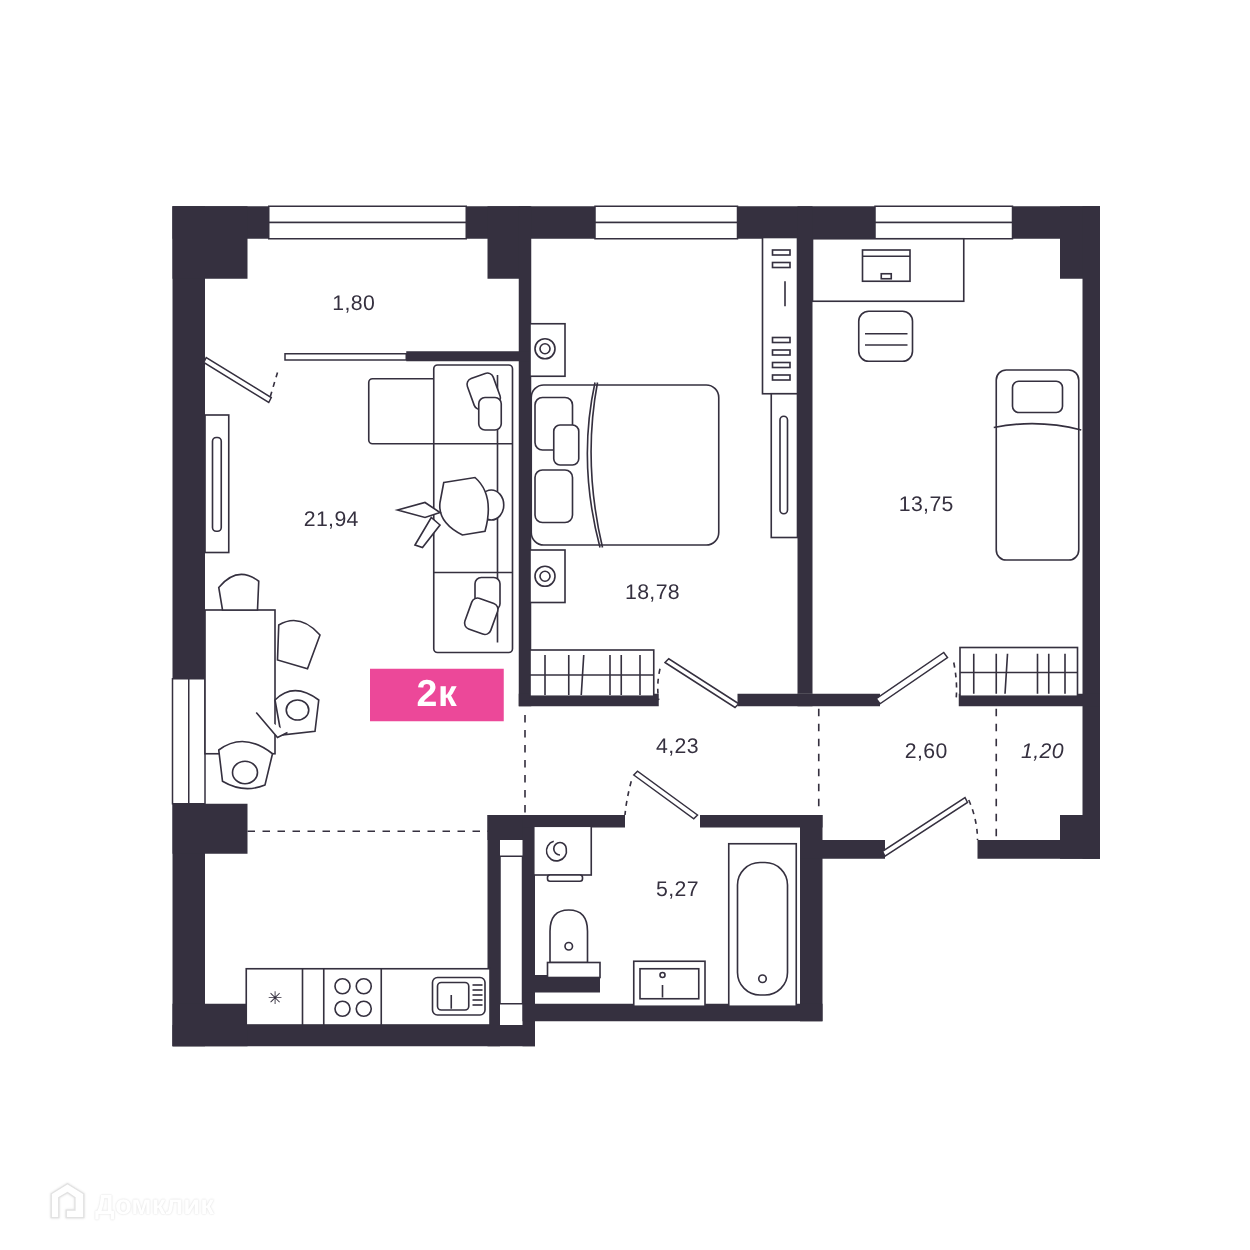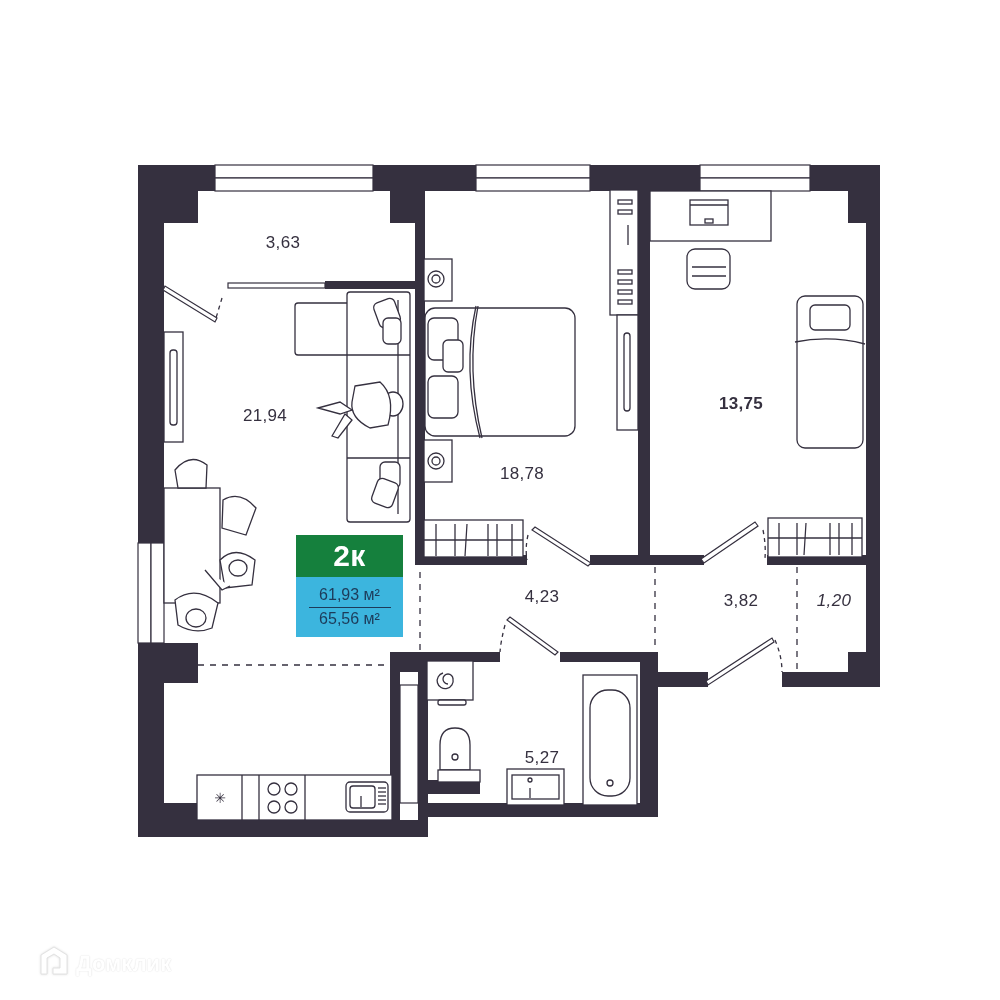--- a/index.html
+++ b/index.html
@@ -6,21 +6,21 @@
   body { width: 1000px; height: 1000px; position: relative; overflow: hidden; font-family: "Liberation Sans", sans-serif; }
   #plan { position: absolute; left: 0; top: 0; width: 1000px; height: 1000px; }
   .wall { fill: #35303f; }
   .win { fill: #ffffff; stroke: #35303f; stroke-width: 1.2; }
   .ln { fill: none; stroke: #35303f; stroke-width: 1.3; }
   .lnw { fill: #ffffff; stroke: #35303f; stroke-width: 1.3; }
   .dash { fill: none; stroke: #35303f; stroke-width: 1.3; stroke-dasharray: 6 6; }
   .door { fill: #ffffff; stroke: #35303f; stroke-width: 1.2; }
   .area { position: absolute; font-size: 17px; color: #35303f; transform: translate(-50%, -50%); white-space: nowrap; letter-spacing: 0.3px; }
   .badge { position: absolute; left: 296px; top: 535px; width: 107px; }
-  .badge-top { background: #15803d; height: 42px; color: #ffffff; font-weight: bold; font-size: 30px; display: flex; align-items: center; justify-content: center; letter-spacing: 0.5px; }
+  .badge-top { background: #ec4899; height: 42px; color: #ffffff; font-weight: bold; font-size: 30px; display: flex; align-items: center; justify-content: center; letter-spacing: 0.5px; }
   .badge-bot { background: #3cb5de; height: 60px; display: flex; flex-direction: column; align-items: center; justify-content: center; color: #1d3b5a; font-size: 16px; line-height: 1.1; }
   .badge-bot .sep { width: 82px; height: 1px; background: #1d3b5a; margin: 3px 0 2px; }
   .logo { position: absolute; left: 38px; top: 944px; display: flex; align-items: center; gap: 6px; color: #ffffff; font-weight: bold; font-size: 22px; text-shadow: 0 0 2px #e8e8e8, 0 0 1px #dcdcdc; }
   .logo svg { filter: drop-shadow(0 0 1px #dcdcdc); }
 </style>
 </head>
 <body>
 
 <svg id="plan" viewBox="0 0 1000 1000" xmlns="http://www.w3.org/2000/svg">
 
@@ -236,36 +236,31 @@
     <rect class="lnw" x="350" y="786" width="25" height="22" rx="3"></rect>
     <line class="ln" x1="378" y1="788" x2="386" y2="788"></line>
     <line class="ln" x1="378" y1="792" x2="386" y2="792"></line>
     <line class="ln" x1="378" y1="796" x2="386" y2="796"></line>
     <line class="ln" x1="378" y1="800" x2="386" y2="800"></line>
     <line class="ln" x1="378" y1="804" x2="386" y2="804"></line>
     <line class="ln" x1="361" y1="796" x2="361" y2="807"></line>
   </g>
 </svg>
 
-<div class="area" style="left:283px; top:243px;">3,63</div>
+<div class="area" style="left:283px; top:243px;">1,80</div>
 <div class="area" style="left:265px; top:404px;margin-top:12px;">21,94</div>
 <div class="area" style="left:522px; top:474px;">18,78</div>
-<div class="area" style="left:741px; top:404px;font-weight:bold;">13,75</div>
+<div class="area" style="left:741px; top:404px;">13,75</div>
 <div class="area" style="left:542px; top:597px;">4,23</div>
-<div class="area" style="left:741px; top:601px;">3,82</div>
+<div class="area" style="left:741px; top:601px;">2,60</div>
 <div class="area" style="left:834px; top:601px;font-style:italic;">1,20</div>
-<div class="area" style="left:542px; top:712px;margin-top:46px;">5,27</div>
+<div class="area" style="left:542px; top:712px;">5,27</div>
 
 <div class="badge">
   <div class="badge-top">2к</div>
-  <div class="badge-bot">
-    <span>61,93 м²</span>
-    <div class="sep"></div>
-    <span>65,56 м²</span>
-  </div>
 </div>
 
 <div class="logo">
   <span>
     <svg width="32" height="34" viewBox="0 0 32 34">
       <path d="M16 3 L29 11 L29 30 L15 30 L15 24 L22 24 L22 14 L16 10 L9 14 L9 30 L3 30 L3 11 Z" fill="#ffffff" stroke="#e2e2e2" stroke-width="1"></path>
     </svg>
   </span>
   <span>Домклик</span>
 </div>

